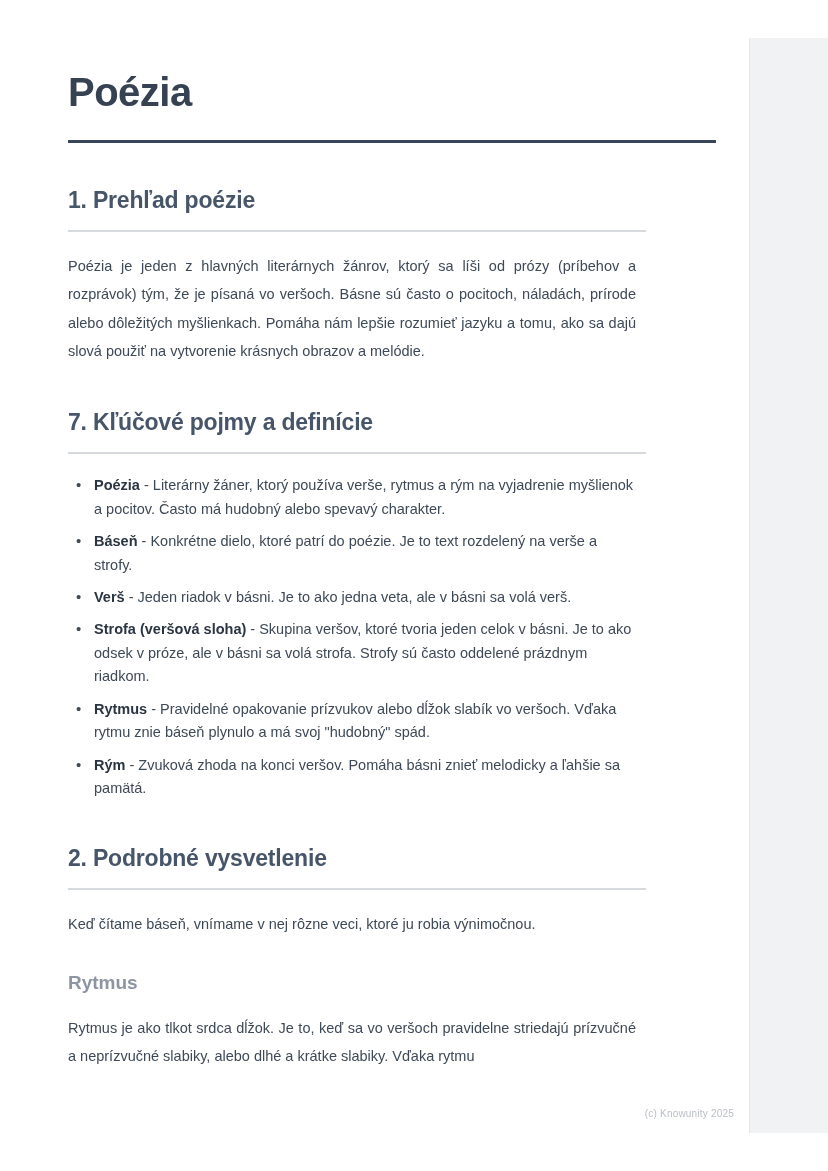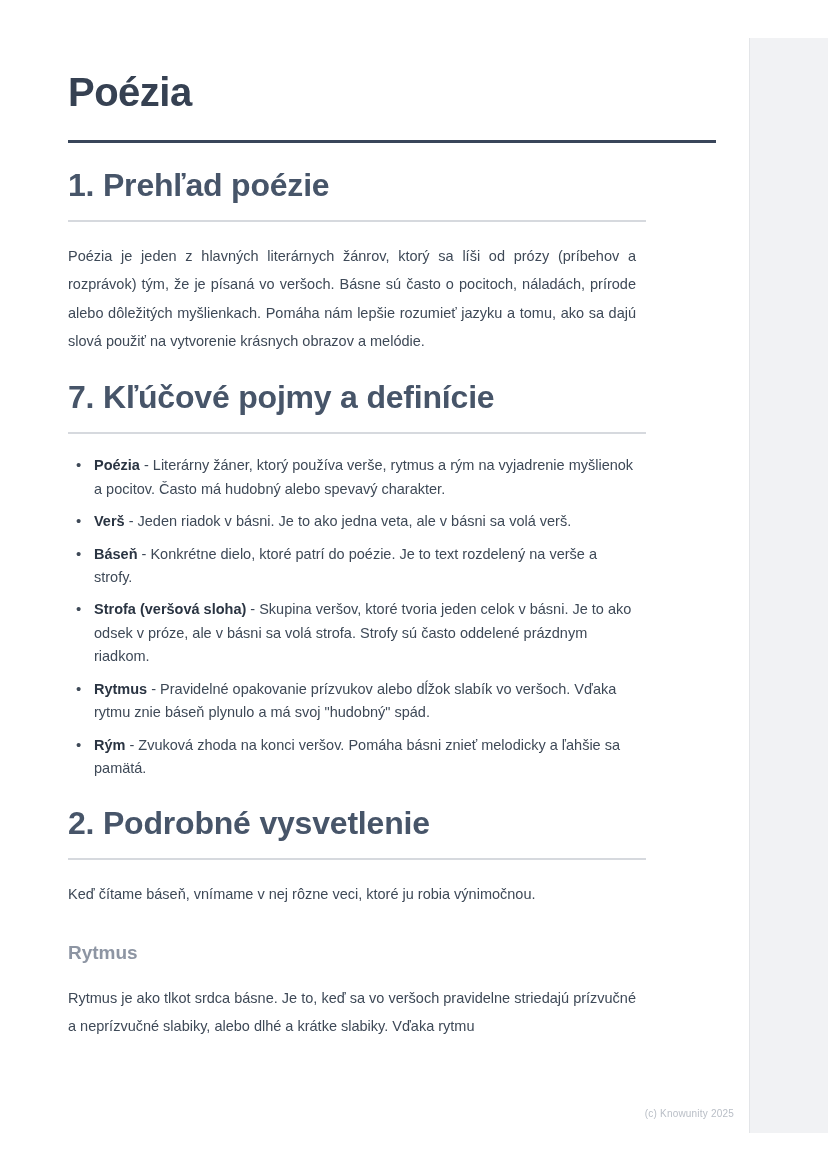--- a/index.html
+++ b/index.html
@@ -54,24 +54,24 @@
     margin: 14px 0 0 0;
   }
   .title-rule {
     margin-top: 26px;
     height: 3px;
     background: #39465a;
     width: 648px;
   }
 
   h2.sec-title {
-    font-size: 32px;
+    font-size: 23px;
     font-weight: 700;
     color: #475569;
-    margin: 24px 0 0 0;
+    margin: 44px 0 0 0;
     letter-spacing: -0.2px;
   }
   .sec-rule {
     margin-top: 16px;
     height: 2px;
     background: #d6d9de;
     width: 578px;
   }
 
   h3.sub-title {
@@ -142,38 +142,38 @@
   <div class="sec-rule"></div>
   <p class="para">Poézia je jeden z hlavných literárnych žánrov, ktorý sa líši od prózy (príbehov a rozprávok) tým, že je písaná vo veršoch. Básne sú často o pocitoch, náladách, prírode alebo dôležitých myšlienkach. Pomáha nám lepšie rozumieť jazyku a tomu, ako sa dajú slová použiť na vytvorenie krásnych obrazov a melódie.</p>
 
   <h2 class="sec-title">7. Kľúčové pojmy a definície</h2>
   <div class="sec-rule"></div>
   <ul class="terms">
     <li>
       <span class="term">Poézia</span><span> - Literárny žáner, ktorý používa verše, rytmus a rým na vyjadrenie myšlienok a pocitov. Často má hudobný alebo spevavý charakter.</span>
     </li>
     <li>
-      <span class="term">Verš</span><span> - Jeden riadok v básni. Je to ako jedna veta, ale v básni sa volá verš.</span>
+      <span class="term">Báseň</span><span> - Konkrétne dielo, ktoré patrí do poézie. Je to text rozdelený na verše a strofy.</span>
     </li>
     <li>
-      <span class="term">Báseň</span><span> - Konkrétne dielo, ktoré patrí do poézie. Je to text rozdelený na verše a strofy.</span>
+      <span class="term">Verš</span><span> - Jeden riadok v básni. Je to ako jedna veta, ale v básni sa volá verš.</span>
     </li>
     <li>
       <span class="term">Strofa (veršová sloha)</span><span> - Skupina veršov, ktoré tvoria jeden celok v básni. Je to ako odsek v próze, ale v básni sa volá strofa. Strofy sú často oddelené prázdnym riadkom.</span>
     </li>
     <li>
       <span class="term">Rytmus</span><span> - Pravidelné opakovanie prízvukov alebo dĺžok slabík vo veršoch. Vďaka rytmu znie báseň plynulo a má svoj "hudobný" spád.</span>
     </li>
     <li>
       <span class="term">Rým</span><span> - Zvuková zhoda na konci veršov. Pomáha básni znieť melodicky a ľahšie sa pamätá.</span>
     </li>
   </ul>
 
   <h2 class="sec-title">2. Podrobné vysvetlenie</h2>
   <div class="sec-rule"></div>
   <p class="para">Keď čítame báseň, vnímame v nej rôzne veci, ktoré ju robia výnimočnou.</p>
 
   <h3 class="sub-title">Rytmus</h3>
-  <p class="para">Rytmus je ako tlkot srdca básne. Je to, keď sa vo veršoch pravidelne striedajú prízvučné a neprízvučné slabiky, alebo dlhé a krátke slabiky. Vďaka rytmu</p>
+  <p class="para">Rytmus je ako tlkot srdca dĺžok. Je to, keď sa vo veršoch pravidelne striedajú prízvučné a neprízvučné slabiky, alebo dlhé a krátke slabiky. Vďaka rytmu</p>
 
 </div>
 
 <div class="footer-note">(c) Knowunity 2025</div>
 
 </body></html>

